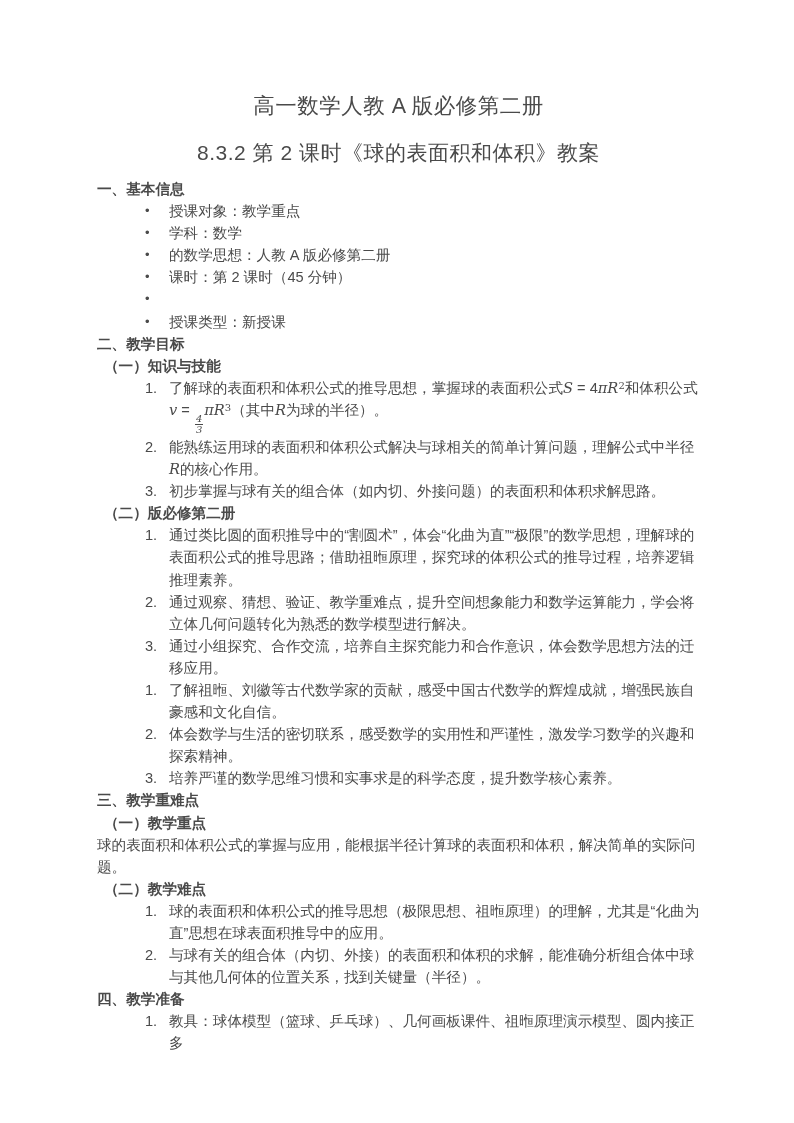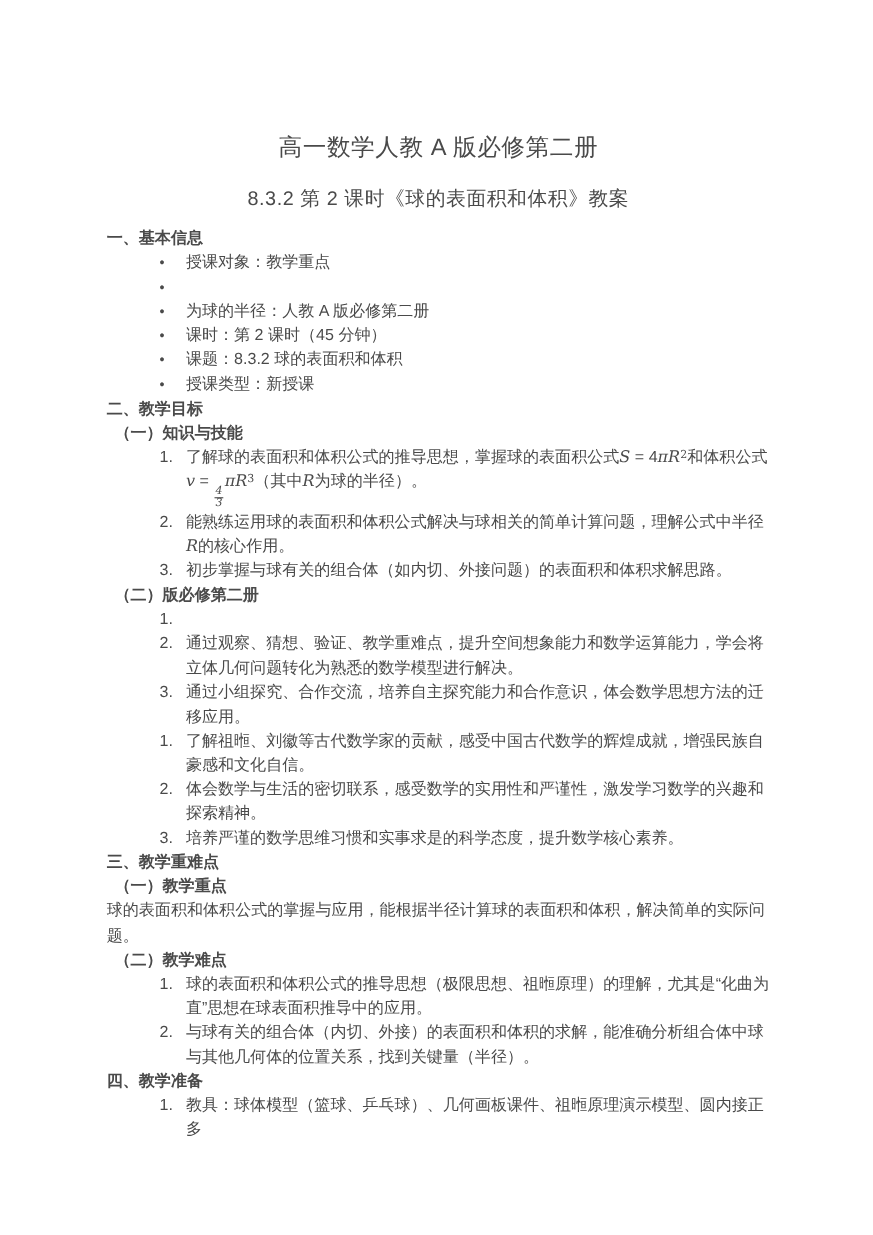--- a/index.html
+++ b/index.html
@@ -1,23 +1,23 @@
 <!DOCTYPE html>
 <html><head>
 <meta charset="utf-8">
 <style>
   html,body{margin:0;padding:0;background:#ffffff;}
   body{
     width:794px;height:1123px;overflow:hidden;
     font-family:"Liberation Sans","DejaVu Sans",sans-serif;
     color:#4a4a4a;
   }
-  .page{box-sizing:border-box;width:794px;height:1003px;padding:120px 94px 0 97px;background:#fff;}
+  .page{box-sizing:border-box;width:794px;height:1003px;padding:92px 94px 0 97px;background:#fff;}
   .doc-title{font-size:21.5px;font-weight:400;text-align:center;line-height:29px;margin:0;letter-spacing:.5px;}
-  .doc-subtitle{font-size:18px;font-weight:400;text-align:center;line-height:29px;margin:17px 0 0 0;letter-spacing:.5px;}
+  .doc-subtitle{font-size:21px;font-weight:400;text-align:center;line-height:29px;margin:17px 0 0 0;letter-spacing:.5px;}
   #doc-body{margin-top:11px;font-size:14.6px;line-height:22.1px;}
   .h1{font-weight:700;}
   .h2{font-weight:700;padding-left:7px;}
   .li{display:flex;align-items:flex-start;}
   .marker{flex:0 0 24px;margin-left:48px;}
   .marker.bullet{font-size:13px;}
   .content{flex:1 1 auto;min-width:0;}
   .para{margin:0;}
   .math{font-family:"DejaVu Serif","Liberation Serif",serif;font-style:italic;}
   .msup{font-family:"DejaVu Serif","Liberation Serif",serif;font-style:normal;font-size:10px;vertical-align:4px;line-height:0;}
@@ -31,32 +31,32 @@
   <div class="doc-title">高一数学人教 A 版必修第二册</div>
   <div class="doc-subtitle">8.3.2 第 2 课时《球的表面积和体积》教案</div>
   <div id="doc-body">
       <div class="h1">一、基本信息</div>
       <div class="li">
         <span class="marker bullet">•</span>
         <span class="content">授课对象：教学重点</span>
       </div>
       <div class="li">
         <span class="marker bullet">•</span>
+        <span class="content">学科：数学</span>
       </div>
       <div class="li">
         <span class="marker bullet">•</span>
-        <span class="content">为球的半径：人教 A 版必修第二册</span>
+        <span class="content">的数学思想：人教 A 版必修第二册</span>
       </div>
       <div class="li">
         <span class="marker bullet">•</span>
         <span class="content">课时：第 2 课时（45 分钟）</span>
       </div>
       <div class="li">
         <span class="marker bullet">•</span>
-        <span class="content">课题：8.3.2 球的表面积和体积</span>
       </div>
       <div class="li">
         <span class="marker bullet">•</span>
         <span class="content">授课类型：新授课</span>
       </div>
       <div class="h1">二、教学目标</div>
       <div class="h2">（一）知识与技能</div>
       <div class="li">
         <span class="marker">1.</span>
         <span class="content"><span>了解球的表面积和体积公式的推导思想，掌握球的表面积公式</span><span class="math">S</span><span> = 4</span><span class="math">πR</span><sup class="msup">2</sup><span>和体积公式</span><br><span class="math">v</span><span> = </span><span class="frac">
@@ -68,20 +68,21 @@
         <span class="marker">2.</span>
         <span class="content"><span>能熟练运用球的表面积和体积公式解决与球相关的简单计算问题，理解公式中半径</span><span class="math">R</span><span>的核心作用。</span></span>
       </div>
       <div class="li">
         <span class="marker">3.</span>
         <span class="content"><span>初步掌握与球有关的组合体（如内切、外接问题）的表面积和体积求解思路。</span></span>
       </div>
       <div class="h2">（二）版必修第二册</div>
       <div class="li">
         <span class="marker">1.</span>
+        <span class="content"><span>通过类比圆的面积推导中的“割圆术”，体会“化曲为直”“极限”的数学思想，理解球的表面积公式的推导思路；借助祖暅原理，探究球的体积公式的推导过程，培养逻辑推理素养。</span></span>
       </div>
       <div class="li">
         <span class="marker">2.</span>
         <span class="content"><span>通过观察、猜想、验证、教学重难点，提升空间想象能力和数学运算能力，学会将立体几何问题转化为熟悉的数学模型进行解决。</span></span>
       </div>
       <div class="li">
         <span class="marker">3.</span>
         <span class="content"><span>通过小组探究、合作交流，培养自主探究能力和合作意识，体会数学思想方法的迁移应用。</span></span>
       </div>
       <div class="li">

